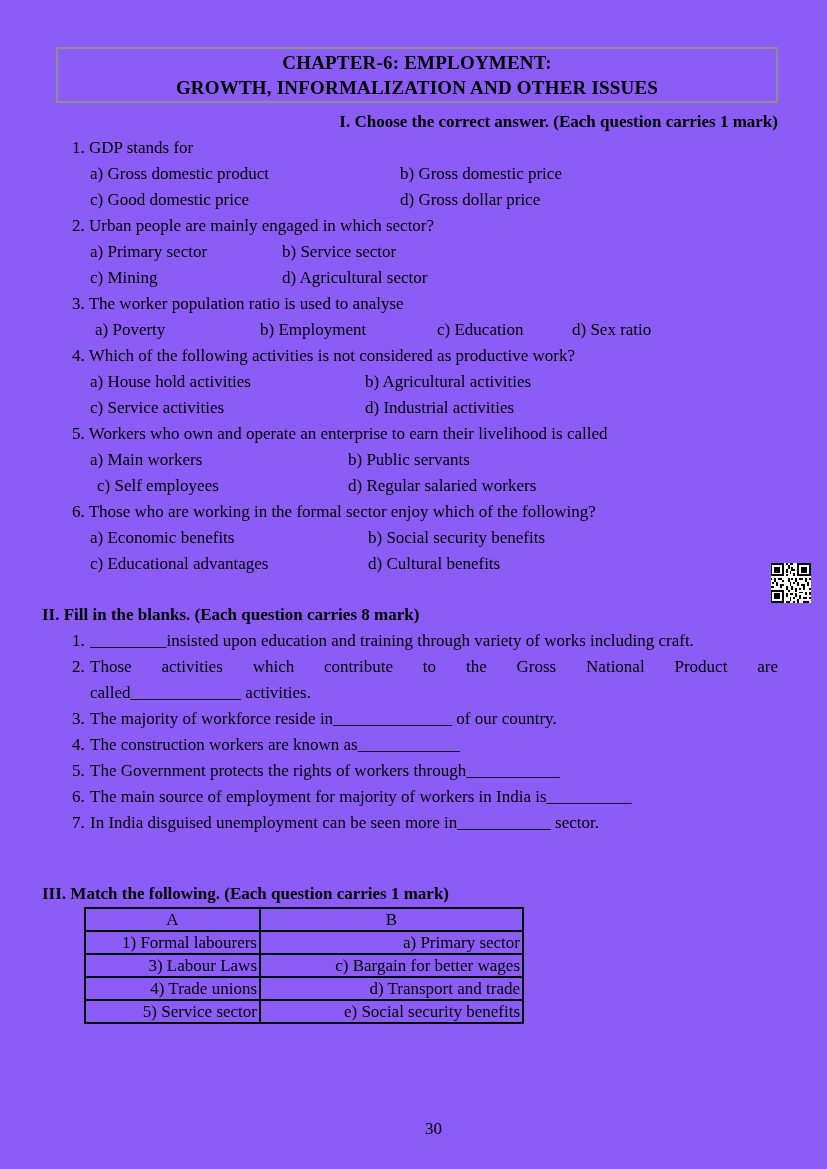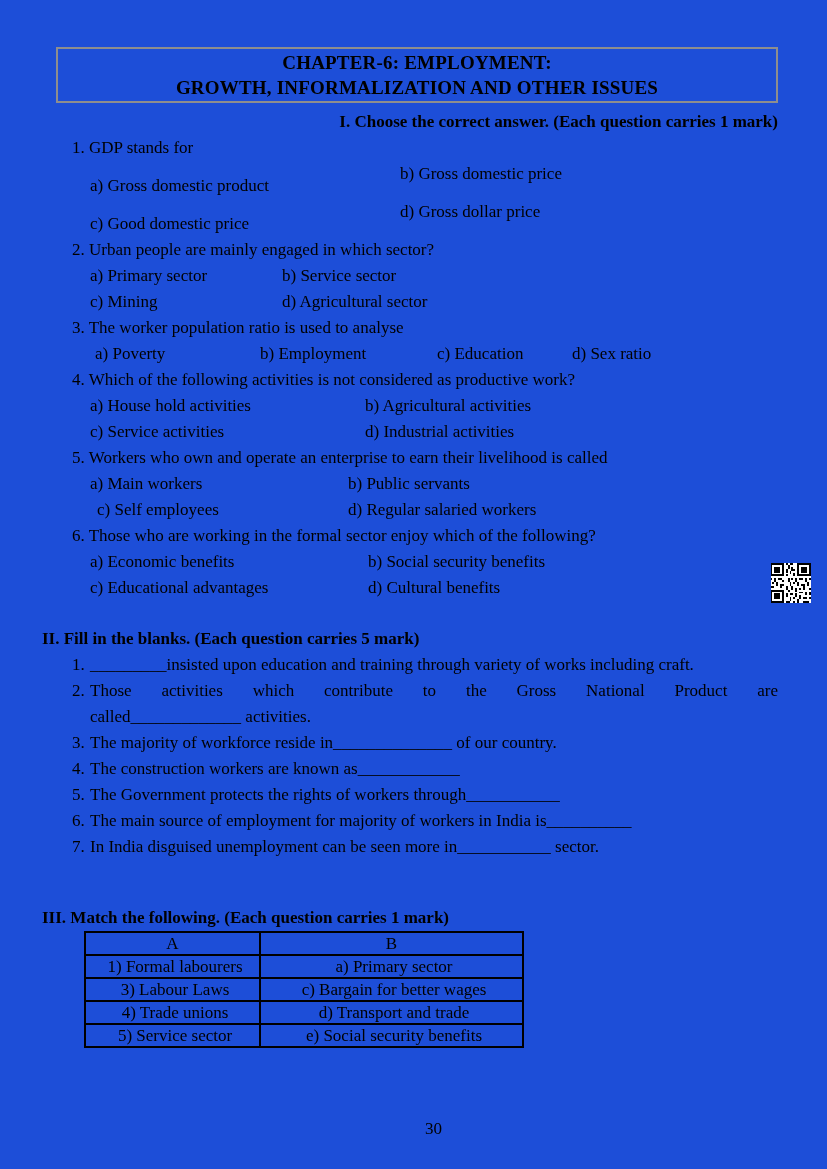--- a/index.html
+++ b/index.html
@@ -1,51 +1,51 @@
 <!DOCTYPE html>
 <html><head>
 <meta charset="utf-8">
 <style>
   html,body{margin:0;padding:0;background:#ffffff;}
   .page{
     position:relative;
     width:827px;height:1169px;
-    background:#1d4ed8;
+    background:#8b5cf6;
     font-family:"Liberation Serif","DejaVu Serif",serif;
     font-size:17px;color:#000;
     overflow:hidden;
   }
   .title-box{
     position:absolute;left:56px;top:47px;width:722px;height:56px;
     box-sizing:border-box;border:2px solid #8e8e8e;
     text-align:center;font-weight:bold;font-size:19px;line-height:25px;
     padding-top:1px;letter-spacing:0.2px;
   }
   .content{position:absolute;left:42px;top:101px;width:736px;}
   .sec-heading{font-weight:bold;line-height:26px;}
   .sh1{margin-top:8px;text-align:right;}
   .sh2{margin-top:25px;}
   .sh3{margin-top:46px;line-height:24px;}
   .qline{padding-left:30px;line-height:26px;white-space:nowrap;}
   .optrow{padding-left:48px;line-height:26px;display:flex;white-space:nowrap;}
   .optrow.p53{padding-left:53px;}
   .opt{display:inline-block;flex:none;}
-  .w310{width:310px;margin-top:12px;} .w192{width:192px;} .w275{width:275px;}
+  .w310{width:310px;} .w192{width:192px;} .w275{width:275px;}
   .w258{width:258px;} .w278{width:278px;}
   .w165{width:165px;} .w177{width:177px;} .w135{width:135px;}
   .pad7{padding-left:7px;box-sizing:border-box;}
   .fitem{display:flex;line-height:26px;white-space:nowrap;}
   .fnum{flex:none;width:48px;box-sizing:border-box;padding-left:30px;}
   .ftext{flex:1 1 auto;}
   .fjust{text-align:justify;text-align-last:justify;white-space:normal;}
   table.match{border-collapse:collapse;margin:1px 0 0 42px;table-layout:fixed;}
   .match col.ca{width:175px;} .match col.cb{width:263px;}
   .match th,.match td{
     border:2px solid #000;height:19px;line-height:19px;
-    font-size:17px;padding:1px 2px 1px 7px;text-align:center;overflow:hidden;
+    font-size:17px;padding:1px 2px 1px 7px;text-align:right;overflow:hidden;
   }
   .match th{font-weight:normal;text-align:center;padding:1px 0;}
   .qr{position:absolute;left:769px;top:563px;width:43px;height:40px;}
   .pagenum{position:absolute;left:0;top:1119px;width:100%;text-align:center;line-height:20px;margin-left:20px;}
 </style>
 </head>
 <body>
 
 <div class="page">
 
@@ -109,21 +109,21 @@
     <div class="qline">6. Those who are working in the formal sector enjoy which of the following?</div>
     <div class="optrow">
       <span class="opt w278">a) Economic benefits</span>
       <span class="opt">b) Social security benefits</span>
     </div>
     <div class="optrow">
       <span class="opt w278">c) Educational advantages</span>
       <span class="opt">d) Cultural benefits</span>
     </div>
 
-    <div class="sec-heading sh2">II. Fill in the blanks. (Each question carries 5 mark)</div>
+    <div class="sec-heading sh2">II. Fill in the blanks. (Each question carries 8 mark)</div>
 
     <div class="fitem">
       <span class="fnum">1.</span>
       <span class="ftext">_________insisted upon education and training through variety of works including craft.</span>
     </div>
     <div class="fitem">
       <span class="fnum">2.</span>
       <span class="ftext fjust">Those activities which contribute to the Gross National Product are</span>
     </div>
     <div class="fitem">

